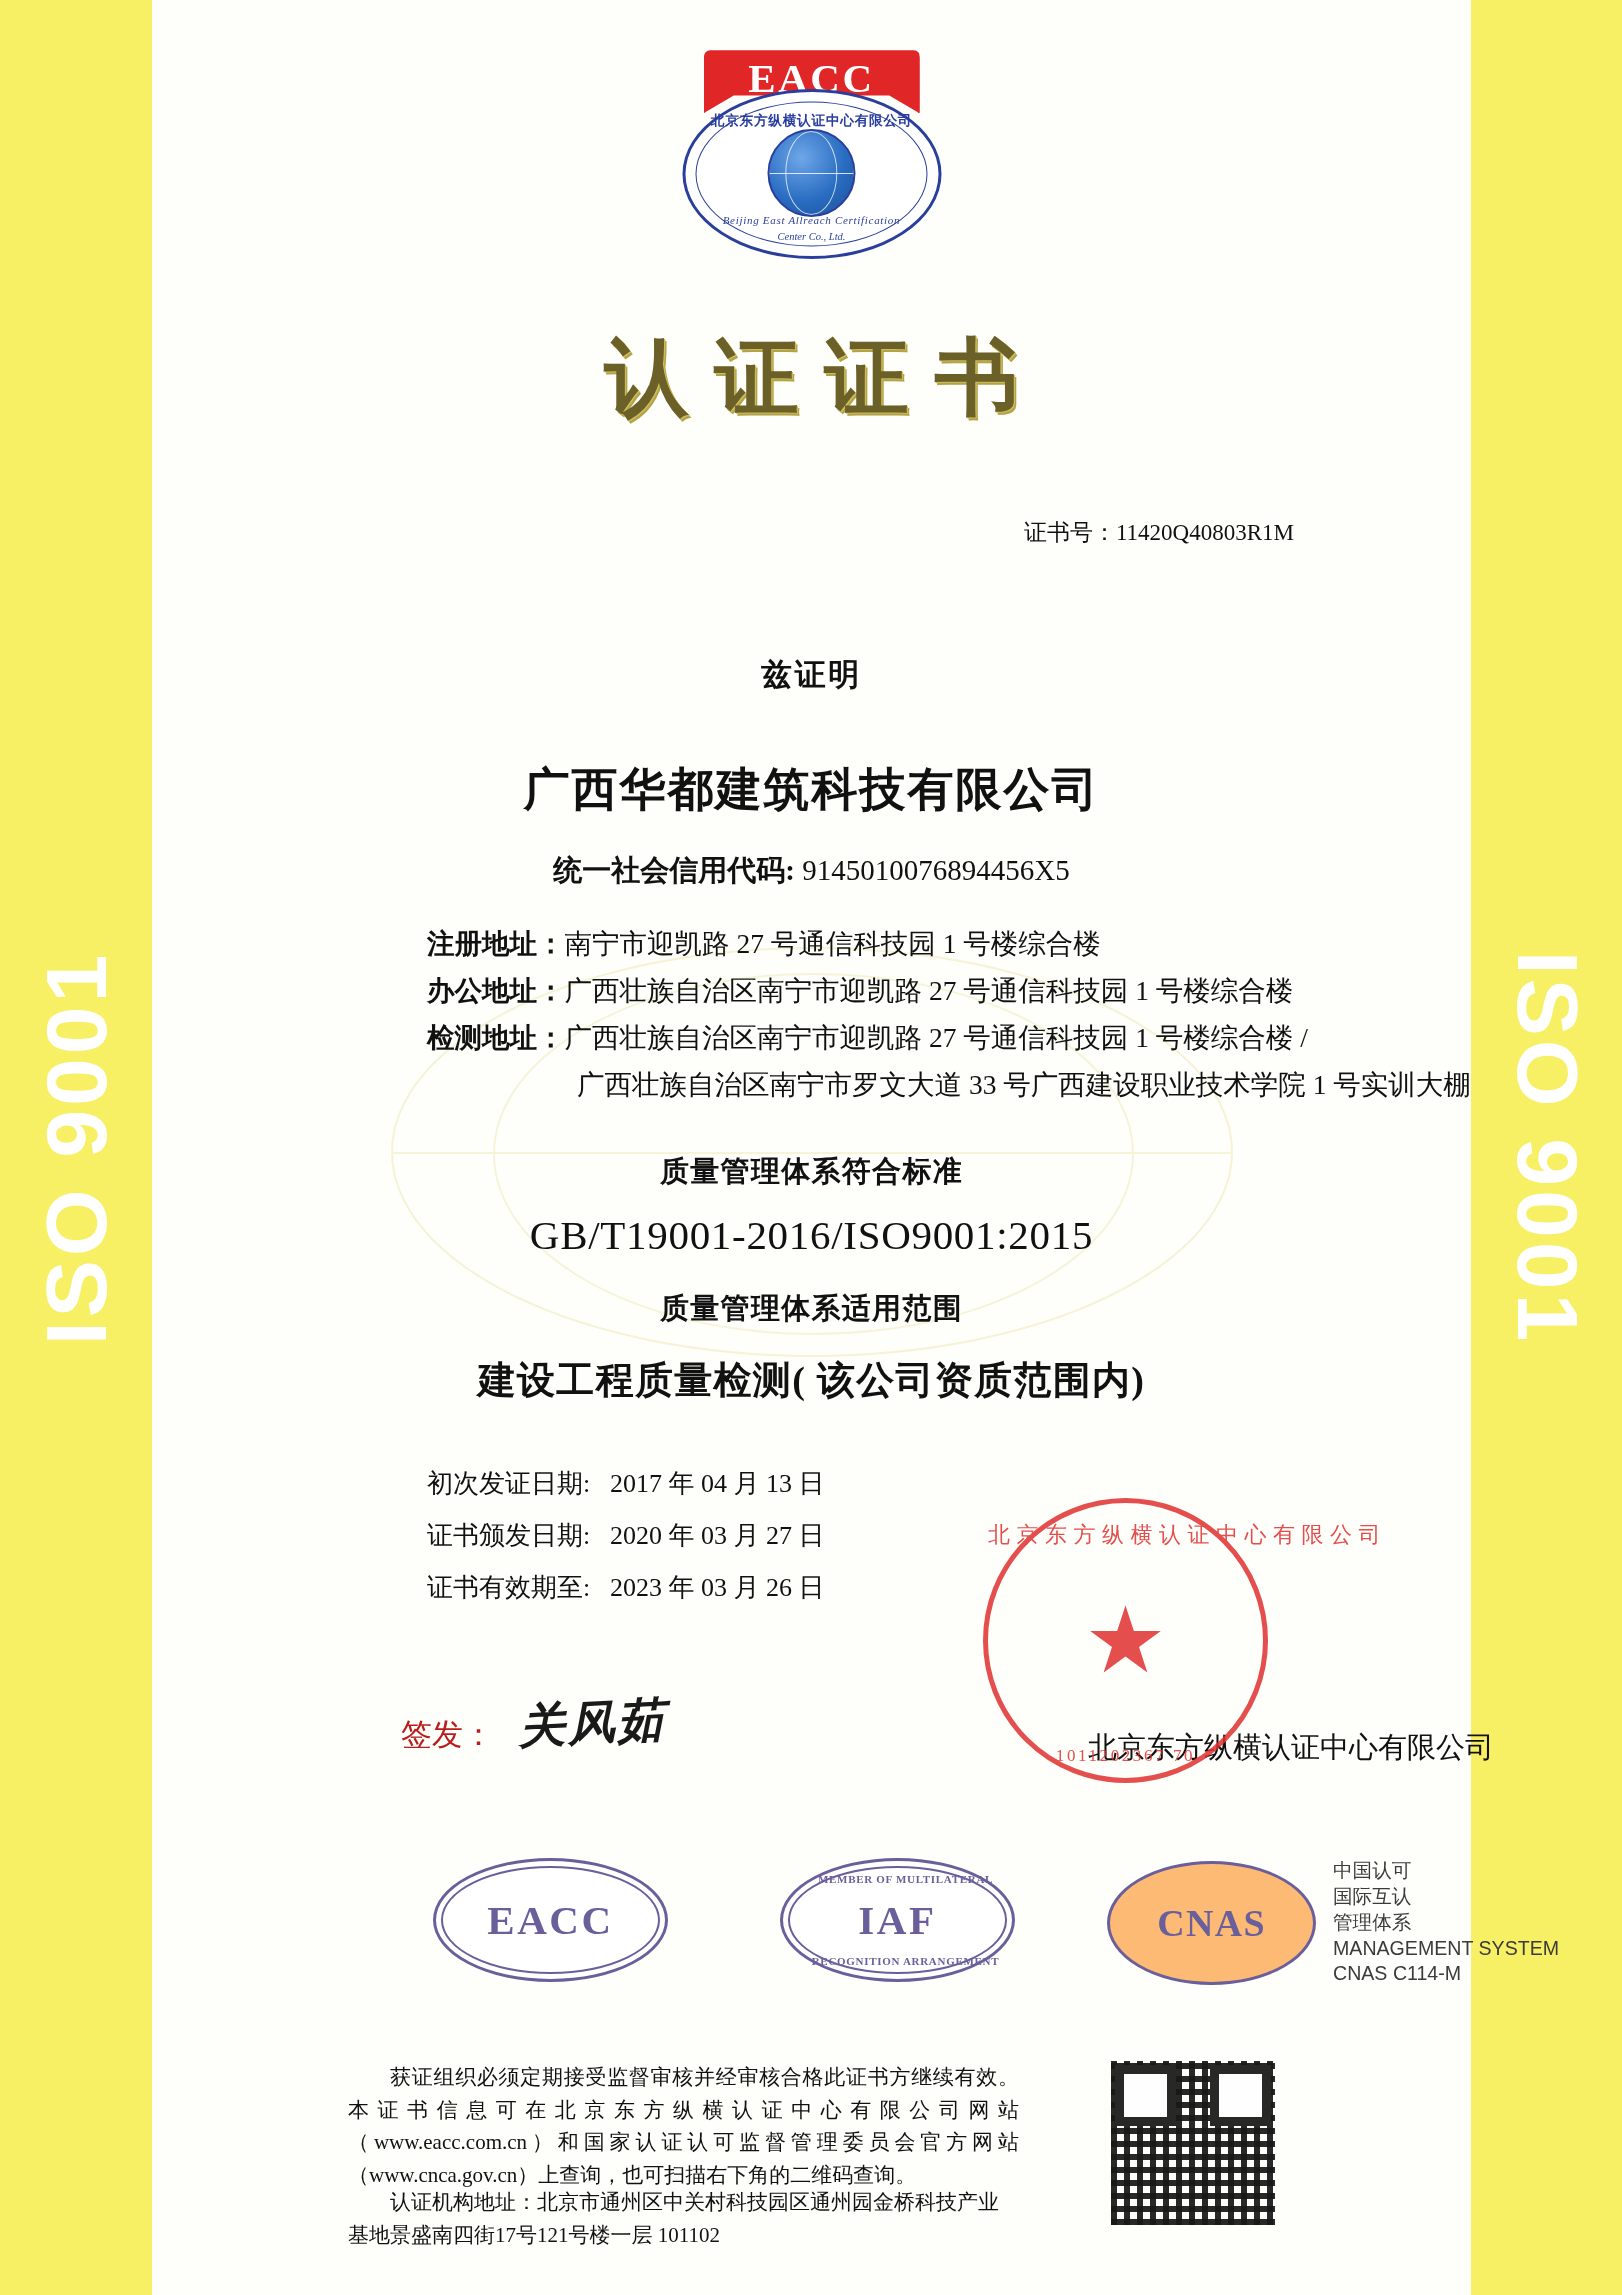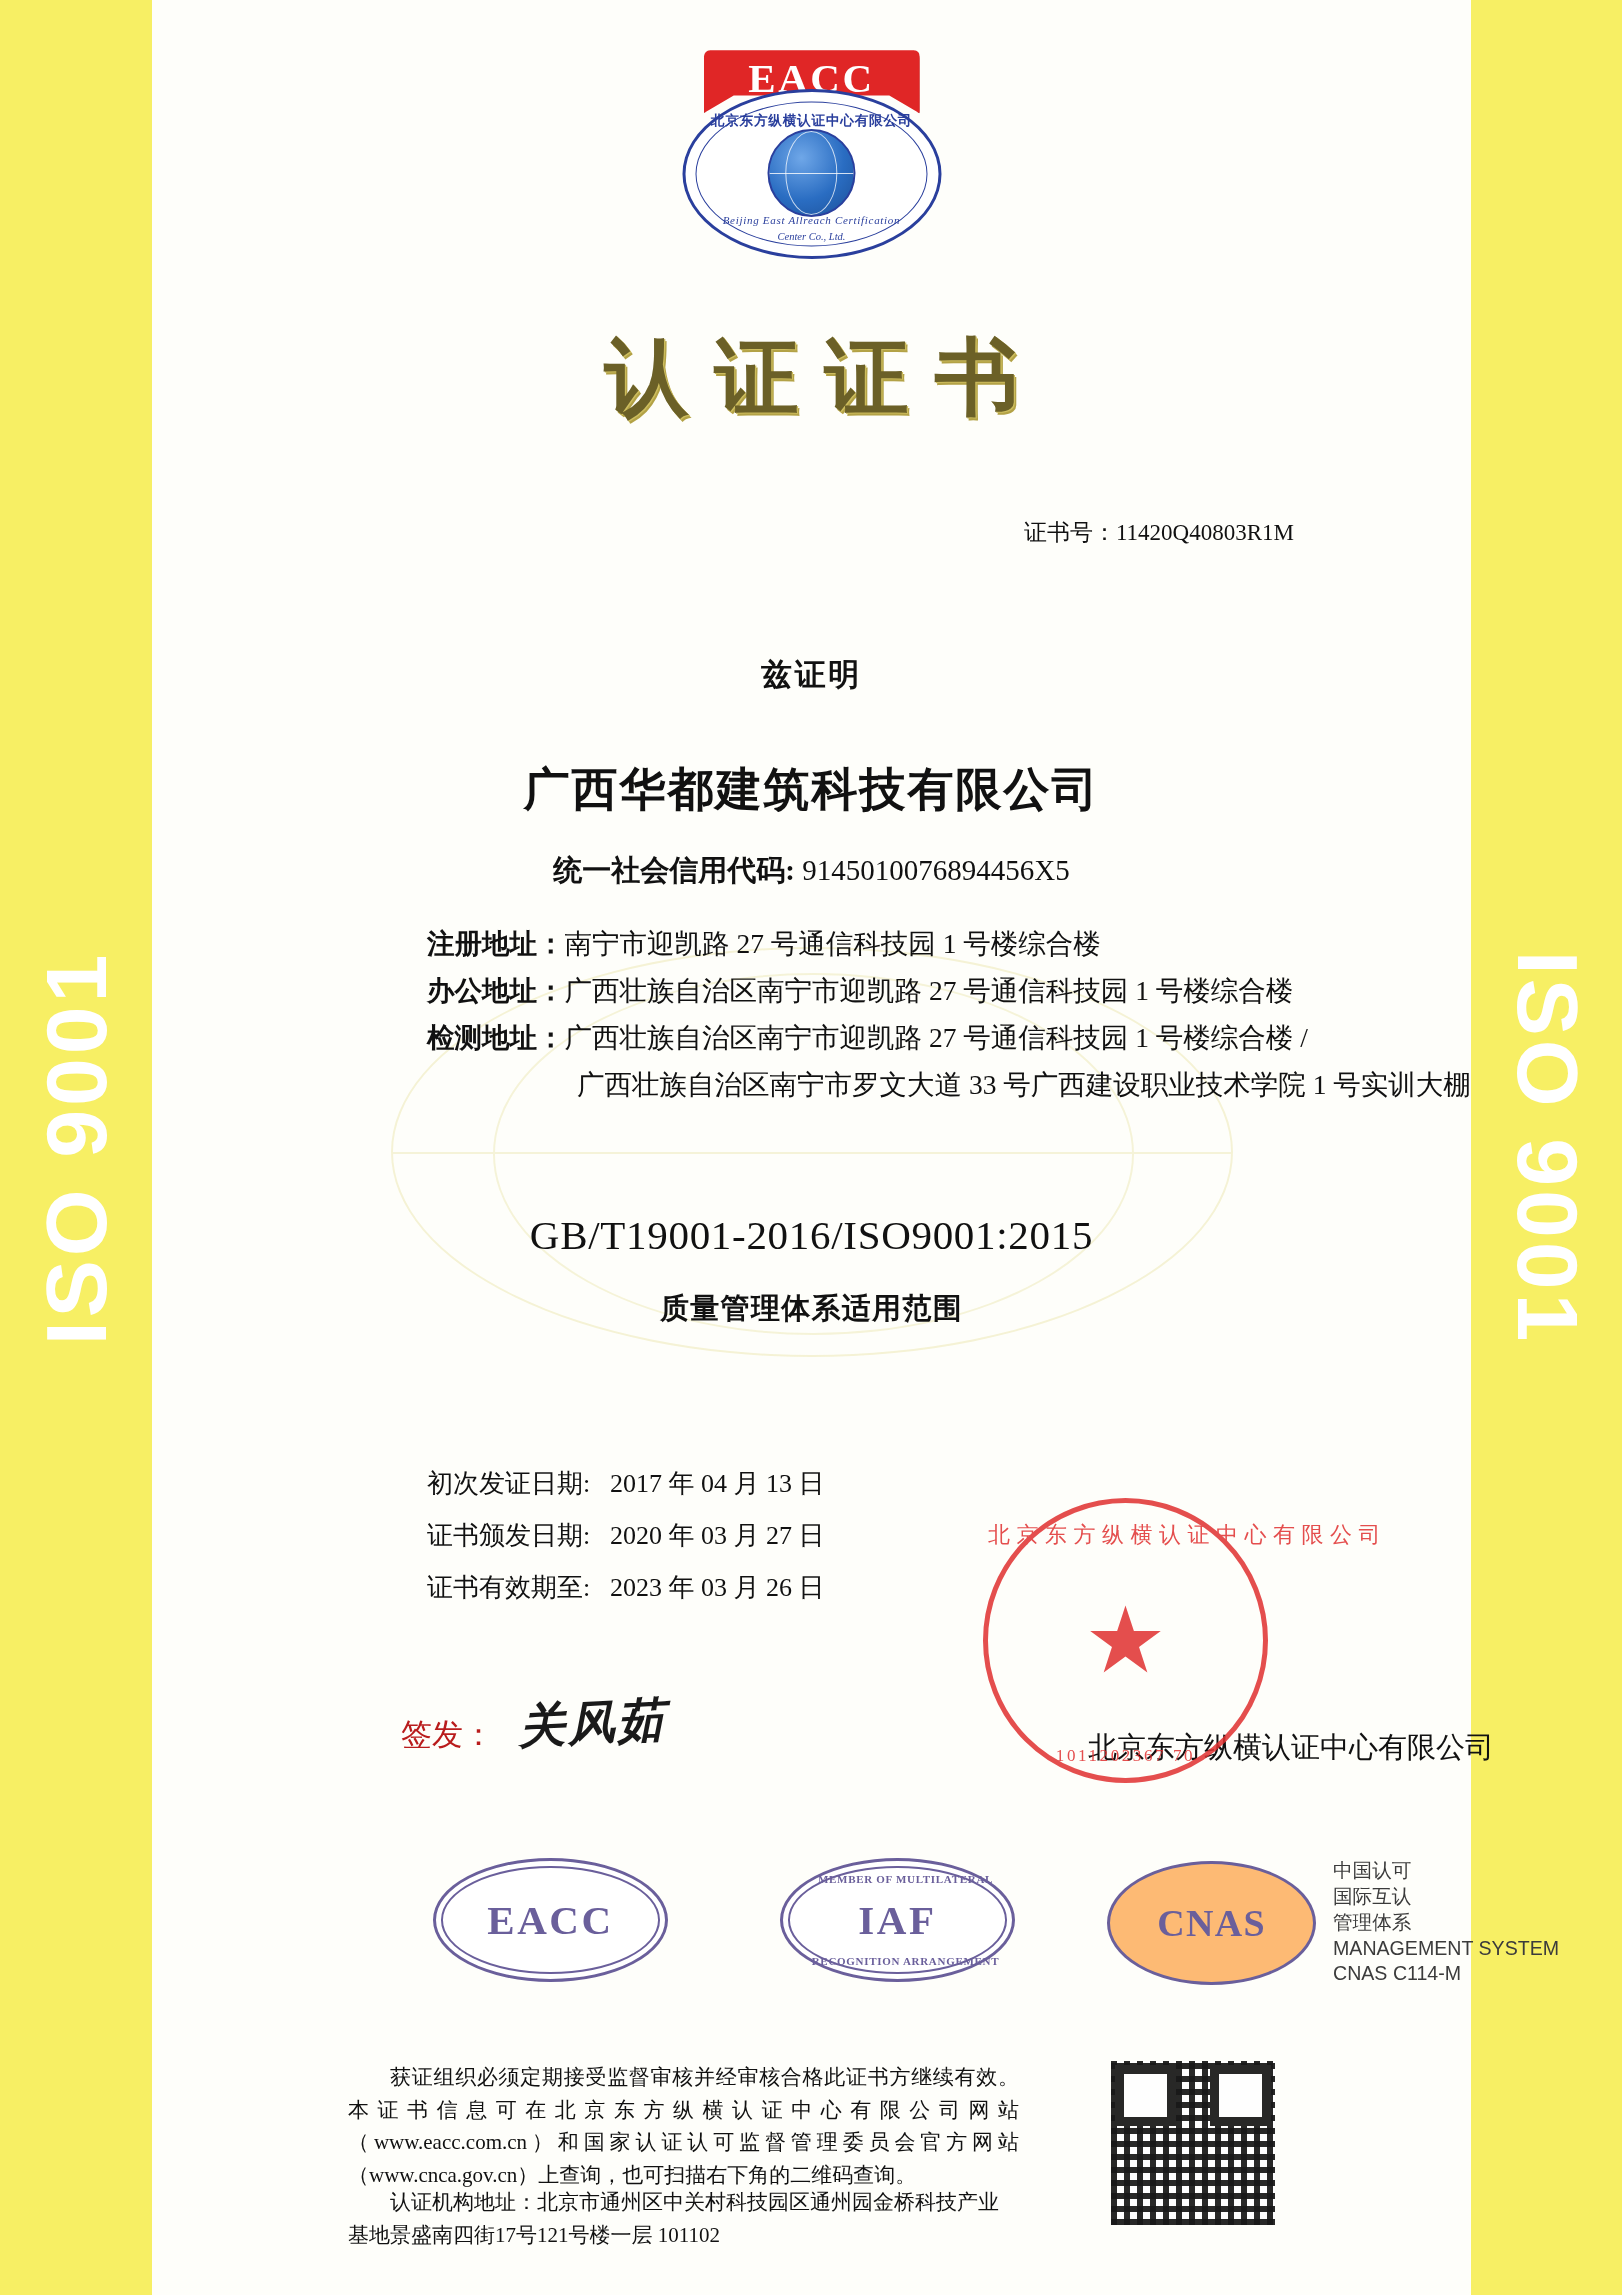--- a/index.html
+++ b/index.html
@@ -499,22 +499,24 @@
     <div class="addr-line" id="addr2">
       <span class="lbl">办公地址：</span><span>广西壮族自治区南宁市迎凯路 27 号通信科技园 1 号楼综合楼</span>
     </div>
     <div class="addr-line" id="addr3">
       <span class="lbl">检测地址：</span><span>广西壮族自治区南宁市迎凯路 27 号通信科技园 1 号楼综合楼 /</span>
     </div>
     <div class="addr-line" id="addr4">
       <span>广西壮族自治区南宁市罗文大道 33 号广西建设职业技术学院 1 号实训大棚</span>
     </div>
 
+    <div class="center-line" id="std-label">质量管理体系符合标准</div>
     <div class="center-line" id="std-value">GB/T19001-2016/ISO9001:2015</div>
     <div class="center-line" id="scope-label">质量管理体系适用范围</div>
+    <div class="center-line" id="scope-value">建设工程质量检测( 该公司资质范围内)</div>
 
     <div class="date-row" id="date1">
       <span class="lbl">初次发证日期:</span><span class="val">2017 年 04 月 13 日</span>
     </div>
     <div class="date-row" id="date2">
       <span class="lbl">证书颁发日期:</span><span class="val">2020 年 03 月 27 日</span>
     </div>
     <div class="date-row" id="date3">
       <span class="lbl">证书有效期至:</span><span class="val">2023 年 03 月 26 日</span>
     </div>

